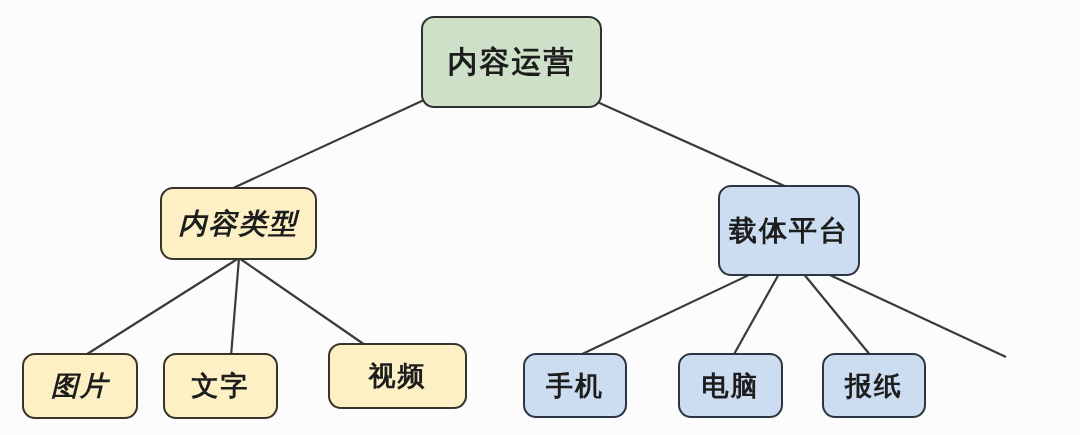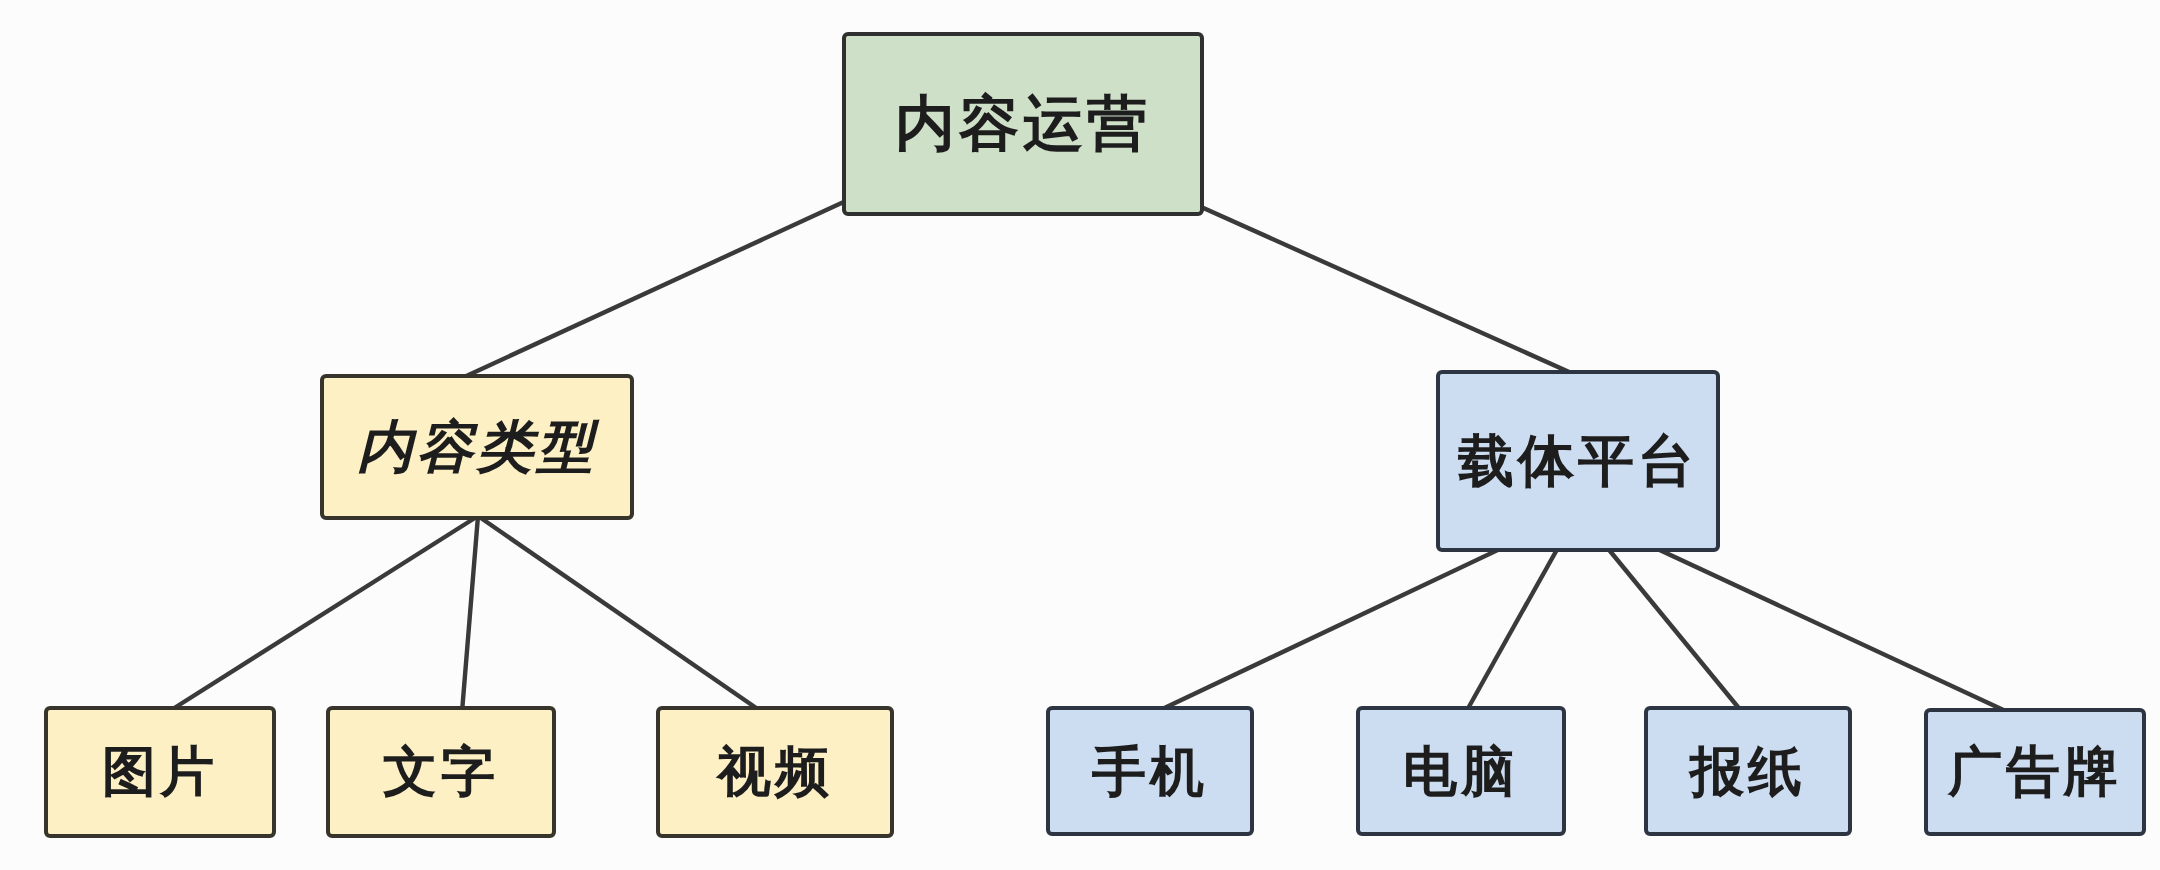--- a/index.html
+++ b/index.html
@@ -35,39 +35,39 @@
     stroke: var(--line);
     stroke-width: 2.2;
     fill: none;
   }
   .node {
     position: absolute;
     z-index: 2;
     display: flex;
     align-items: center;
     justify-content: center;
-    border-radius: 3px;
+    border-radius: 13px;
     border: 2.5px solid;
     color: var(--text);
     font-weight: 600;
     letter-spacing: 2px;
     box-sizing: border-box;
   }
   .node.green  { background: var(--root-fill);     border-color: var(--root-border);     font-size: 30px; }
   .node.yellow { background: var(--type-fill);     border-color: var(--type-border);     font-size: 28px; }
   .node.blue   { background: var(--platform-fill); border-color: var(--platform-border); font-size: 28px; }
   .node.leaf   { font-size: 27px; }
 
   
   #n-root      { left: 421px; top: 16px;  width: 181px; height: 92px; }
   #n-type      { left: 160px; top: 187px; width: 157px; height: 73px; font-style: italic; }
   #n-platform  { left: 718px; top: 185px; width: 142px; height: 91px; }
-  #n-image     { left: 22px;  top: 353px; width: 116px; height: 66px; }
+  #n-image     { left: 22px;  top: 353px; width: 116px; height: 66px; font-style: italic; }
   #n-text      { left: 163px; top: 353px; width: 115px; height: 66px; }
-  #n-video     { left: 328px; top: 353px; width: 119px; height: 66px; }
+  #n-video     { left: 328px; top: 343px; width: 139px; height: 66px; }
   #n-phone     { left: 523px; top: 353px; width: 104px; height: 65px; text-align: center; }
   #n-computer  { left: 678px; top: 353px; width: 105px; height: 65px; }
   #n-newspaper { left: 822px; top: 353px; width: 104px; height: 65px; }
   #n-billboard { left: 962px; top: 354px; width: 111px; height: 64px; }
 </style>
 </head>
 <body>
 
 <div class="canvas">
 
@@ -112,17 +112,14 @@
   </div>
 
   <div id="n-computer" class="node blue leaf">
     <span>电脑</span>
   </div>
 
   <div id="n-newspaper" class="node blue leaf">
     <span>报纸</span>
   </div>
 
-  <div id="n-billboard" class="node blue leaf">
-    <span>广告牌</span>
-  </div>
 
 </div>
 
 </body></html>

